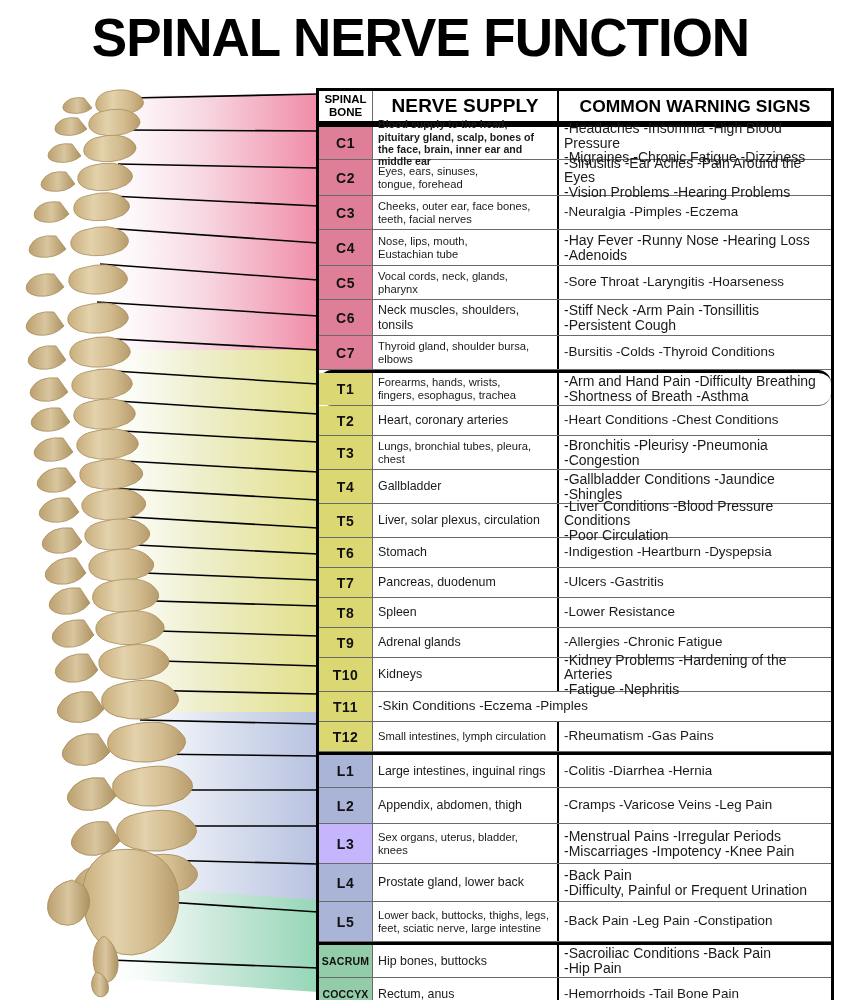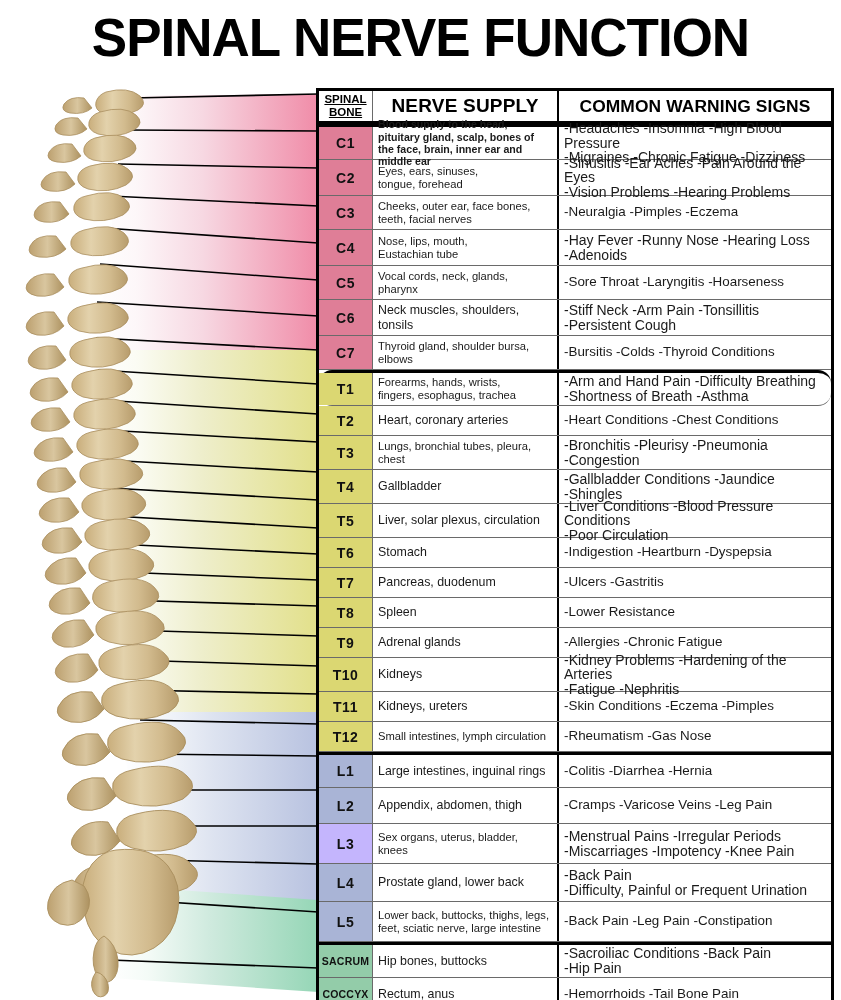--- a/index.html
+++ b/index.html
@@ -92,21 +92,21 @@
   .c-signs.big { font-size: 13.4px; }
 
   
   .hrow { display: flex; width: 100%; border-bottom: 3px solid #000000; }
   .h-bone {
     width: 54px; min-width: 54px;
     border-right: 1px solid #6a6a6a;
     display: flex; flex-direction: column;
     align-items: center; justify-content: center;
     font-weight: bold; font-size: 11.5px; line-height: 13px;
-    color: #000; padding: 2px 0; text-decoration: underline;
+    color: #000; padding: 2px 0;
   }
   .h-supply {
     width: 186px; min-width: 186px;
     border-right: 2px solid #000000;
     display: flex; align-items: center; justify-content: center;
     font-weight: bold; font-size: 19px; color: #000;
     letter-spacing: 0.2px;
   }
   .h-signs {
     flex: 1;
@@ -412,27 +412,26 @@
           <div class="c-signs big" style="white-space: pre-line;">-Allergies  -Chronic Fatigue</div>
         </div>
         <div class="row" style="height: 34px;">
           <div class="c-bone" style="background: rgb(219, 215, 114);">T10</div>
           <div class="c-supply" style="white-space: pre-line;">Kidneys</div>
           <div class="c-signs" style="white-space: pre-line;">-Kidney Problems  -Hardening of the Arteries
 -Fatigue  -Nephritis</div>
         </div>
         <div class="row" style="height: 30px;">
           <div class="c-bone" style="background: rgb(219, 215, 114);">T11</div>
-          <div class="c-supply" style="white-space: pre-line;">Kidneys, ureters</div>
           <div class="c-signs big" style="white-space: pre-line;">-Skin Conditions  -Eczema  -Pimples</div>
         </div>
         <div class="row" style="height: 30px;">
           <div class="c-bone" style="background: rgb(219, 215, 114);">T12</div>
           <div class="c-supply xs" style="white-space: pre-line;">Small intestines, lymph circulation</div>
-          <div class="c-signs big" style="white-space: pre-line;">-Rheumatism  -Gas Nose</div>
+          <div class="c-signs big" style="white-space: pre-line;">-Rheumatism  -Gas Pains</div>
         </div>
         <div class="row sec-start" style="height: 36px;">
           <div class="c-bone" style="background: rgb(169, 180, 214);">L1</div>
           <div class="c-supply" style="white-space: pre-line;">Large intestines, inguinal rings</div>
           <div class="c-signs big" style="white-space: pre-line;">-Colitis  -Diarrhea  -Hernia</div>
         </div>
         <div class="row" style="height: 36px;">
           <div class="c-bone" style="background: rgb(169, 180, 214);">L2</div>
           <div class="c-supply" style="white-space: pre-line;">Appendix, abdomen, thigh</div>
           <div class="c-signs big" style="white-space: pre-line;">-Cramps  -Varicose Veins  -Leg Pain</div>

